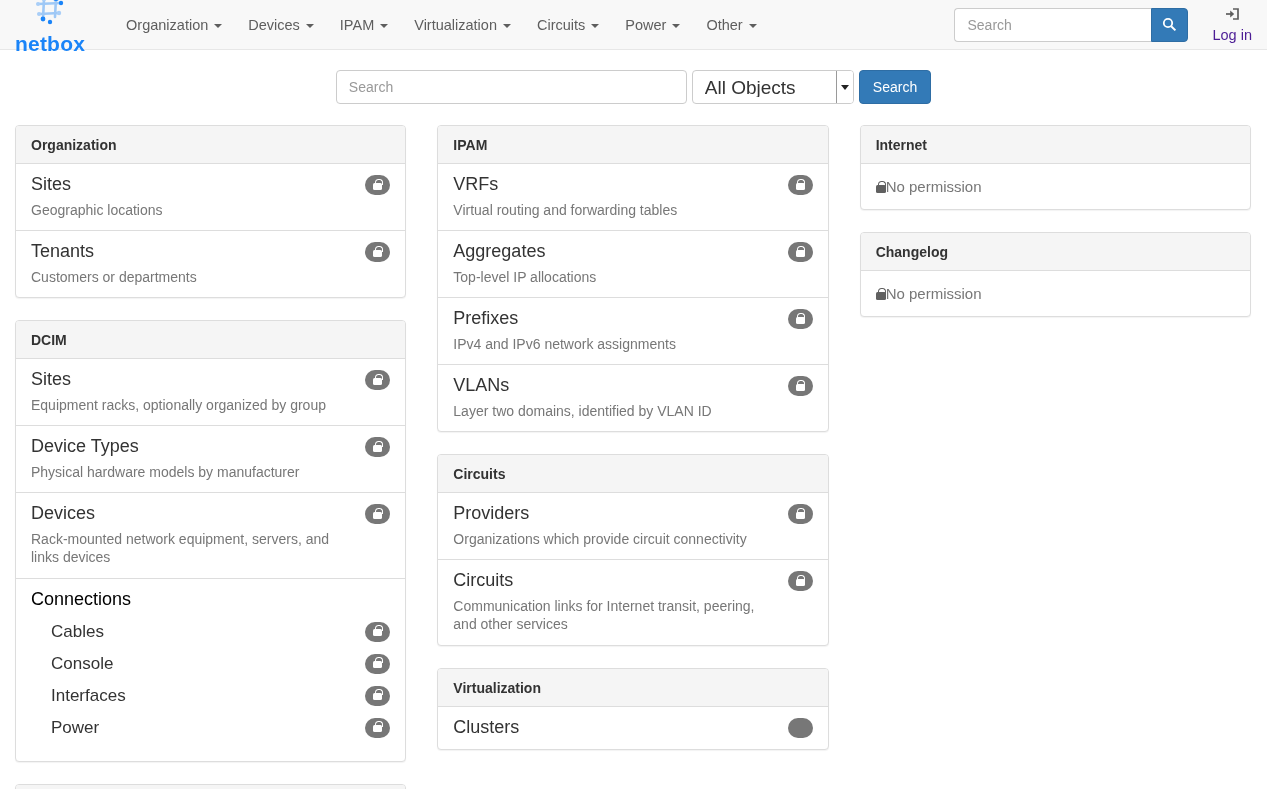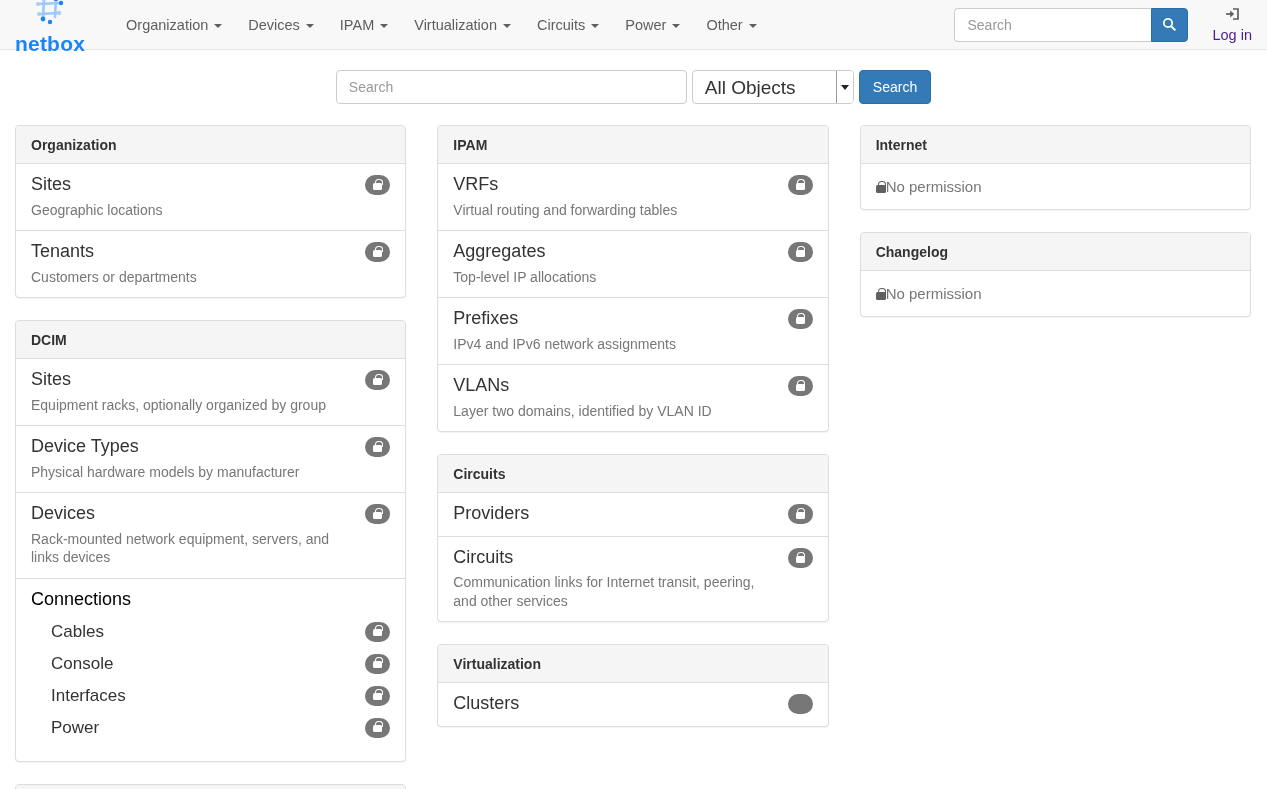--- a/index.html
+++ b/index.html
@@ -317,20 +317,21 @@
         <span class="badge item-badge">
             <span class="lock-icon"></span>
           </span>
       </div>
     </div>
 
     <div class="panel">
       <div class="panel-heading">Circuits</div>
       <div class="panel-item">
         <a class="item-title">Providers</a>
+        <p class="item-desc">Organizations which provide circuit connectivity</p>
         <span class="badge item-badge">
             <span class="lock-icon"></span>
           </span>
       </div>
       <div class="panel-item">
         <a class="item-title">Circuits</a>
         <p class="item-desc">Communication links for Internet transit, peering, and other services</p>
         <span class="badge item-badge">
             <span class="lock-icon"></span>
           </span>

